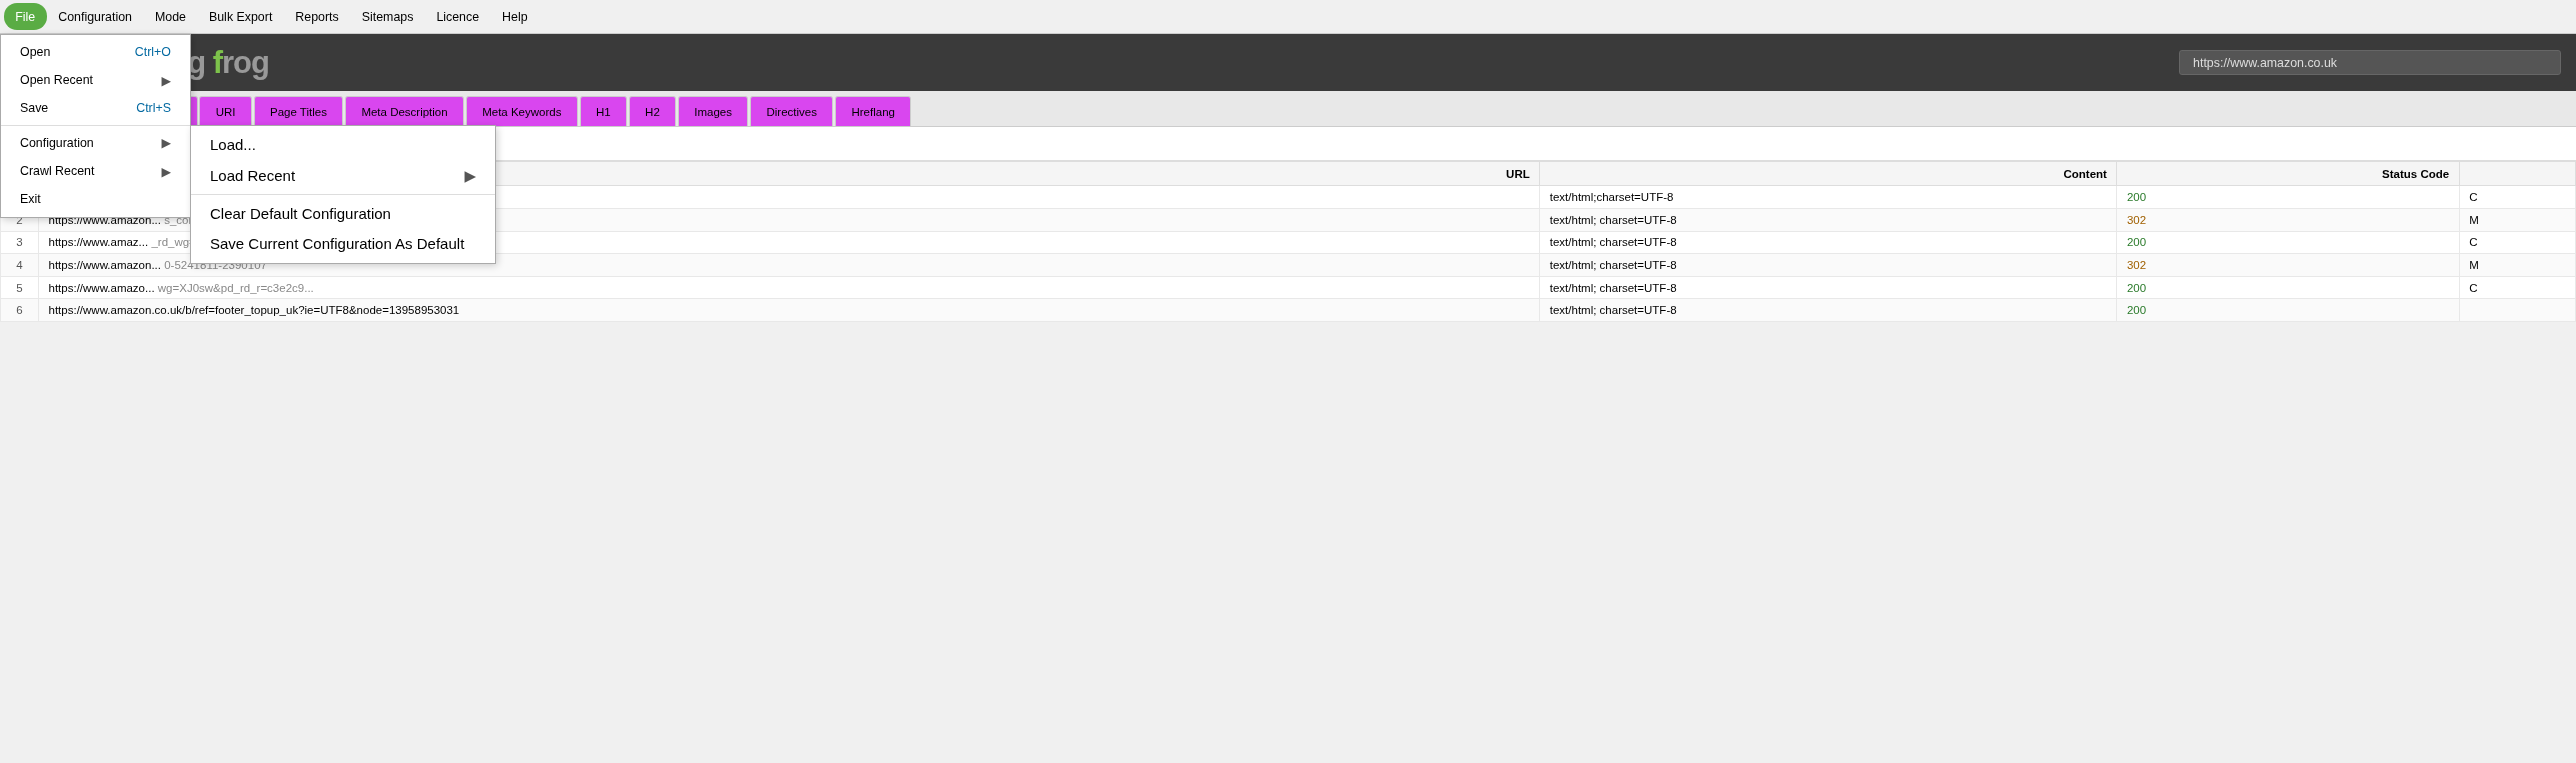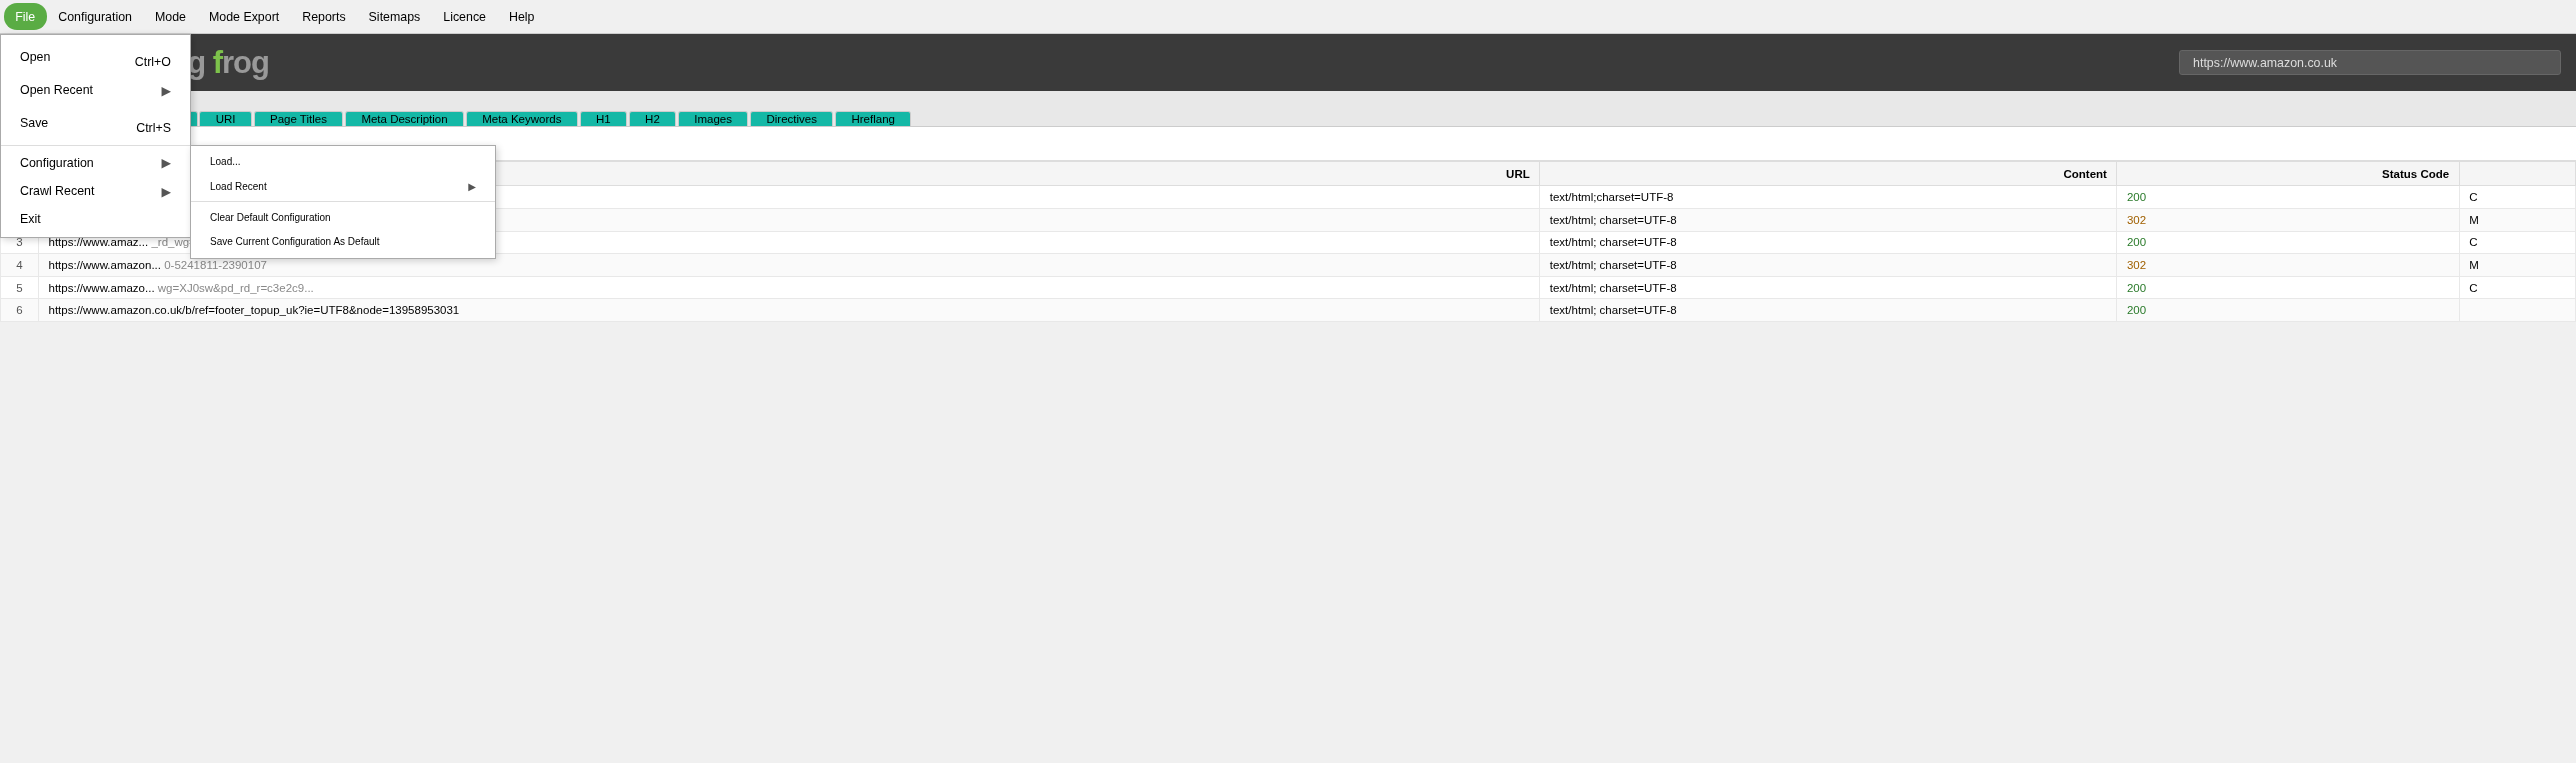--- a/index.html
+++ b/index.html
@@ -56,23 +56,22 @@
     .dropdown-item {
       padding: 6.7px 19px;
       cursor: pointer;
       font-size: 12.4px;
       display: flex;
       justify-content: space-between;
       align-items: center;
       white-space: nowrap;
     }
     .dropdown-item .shortcut {
-      color: #000000;
+      color: #0369a1;
       margin-left: 38px;
-      margin-top: 10px;
     }
     .dropdown-item .arrow {
       color: #555;
       margin-left: 19px;
     }
     .dropdown-separator {
       border: none;
       border-top: 1px solid #ddd;
       margin: 2.9px 0;
     }
@@ -88,21 +87,21 @@
       background: white;
       border: 1px solid #aaa;
       box-shadow: 1.9px 1.9px 7.6px rgba(0,0,0,0.2);
       min-width: 306px;
       padding: 3.8px 0;
       z-index: 2100;
     }
     .submenu-item {
       padding: 6.7px 19px;
       cursor: pointer;
-      font-size: 10px;
+      font-size: 15px;
       display: flex;
       justify-content: space-between;
       align-items: center;
       white-space: nowrap;
     }
     .submenu-item.highlighted {
       background: #5aac44;
       color: white;
     }
     .submenu-item .arrow {
@@ -147,25 +146,25 @@
       overflow-x: hidden;
       height: 36px;
       align-items: flex-end;
     }
     .tab {
       padding: 5.7px 15.3px;
       cursor: pointer;
       font-size: 11.5px;
       border: 1px solid #ccc;
       border-bottom: none;
-      background: #14b8a6;
+      background: #d946ef;
       margin-right: 1.9px;
       border-radius: 2.9px 2.9px 0 0;
       white-space: nowrap;
-      height: 15px;
+      height: 30px;
       display: flex;
       align-items: center;
     }
 
     
     .toolbar {
       display: flex;
       align-items: center;
       background: white;
       padding: 3.8px 7.6px;
@@ -228,21 +227,21 @@
     .status-200 { color: #2a7a2a; }
     .status-302 { color: #a06000; }
   </style>
 </head>
 <body>
 
 <div class="menubar">
   <div class="menubar-item active">File</div>
   <div class="menubar-item">Configuration</div>
   <div class="menubar-item">Mode</div>
-  <div class="menubar-item">Mode Export</div>
+  <div class="menubar-item">Bulk Export</div>
   <div class="menubar-item">Reports</div>
   <div class="menubar-item">Sitemaps</div>
   <div class="menubar-item">Licence</div>
   <div class="menubar-item">Help</div>
 
   <div class="dropdown-overlay">
 
     <div class="dropdown-menu">
       <div class="dropdown-item">
         <span>Open</span>

